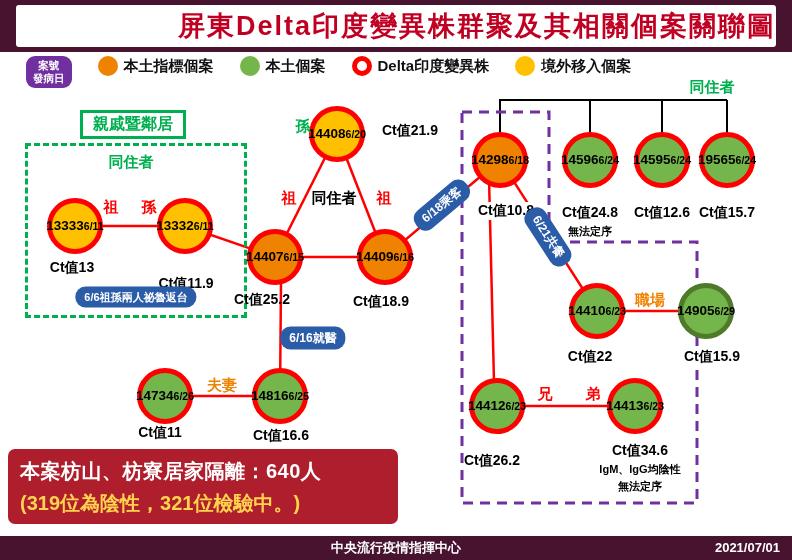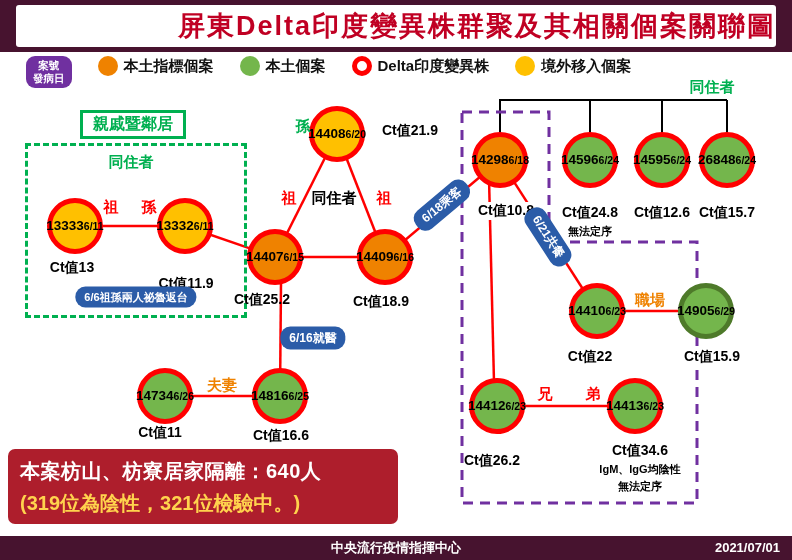--- a/index.html
+++ b/index.html
@@ -158,21 +158,21 @@
   </div>
   <div class="node fill-green" style="left:590px;top:160px">
     <div class="cid">14596</div>
       <div class="cdate">6/24</div>
   </div>
   <div class="node fill-green" style="left:662px;top:160px">
     <div class="cid">14595</div>
       <div class="cdate">6/24</div>
   </div>
   <div class="node fill-green" style="left:727px;top:160px">
-    <div class="cid">26848</div>
+    <div class="cid">19565</div>
       <div class="cdate">6/24</div>
   </div>
   <div class="node fill-green" style="left:597px;top:311px">
     <div class="cid">14410</div>
       <div class="cdate">6/23</div>
   </div>
   <div class="node fill-green border-green" style="left:706px;top:311px">
     <div class="cid">14905</div>
       <div class="cdate">6/29</div>
   </div>

